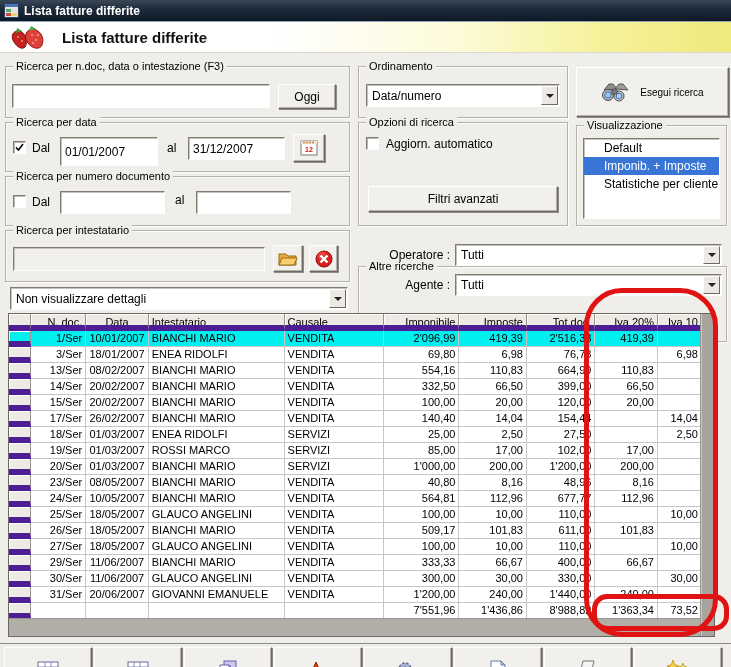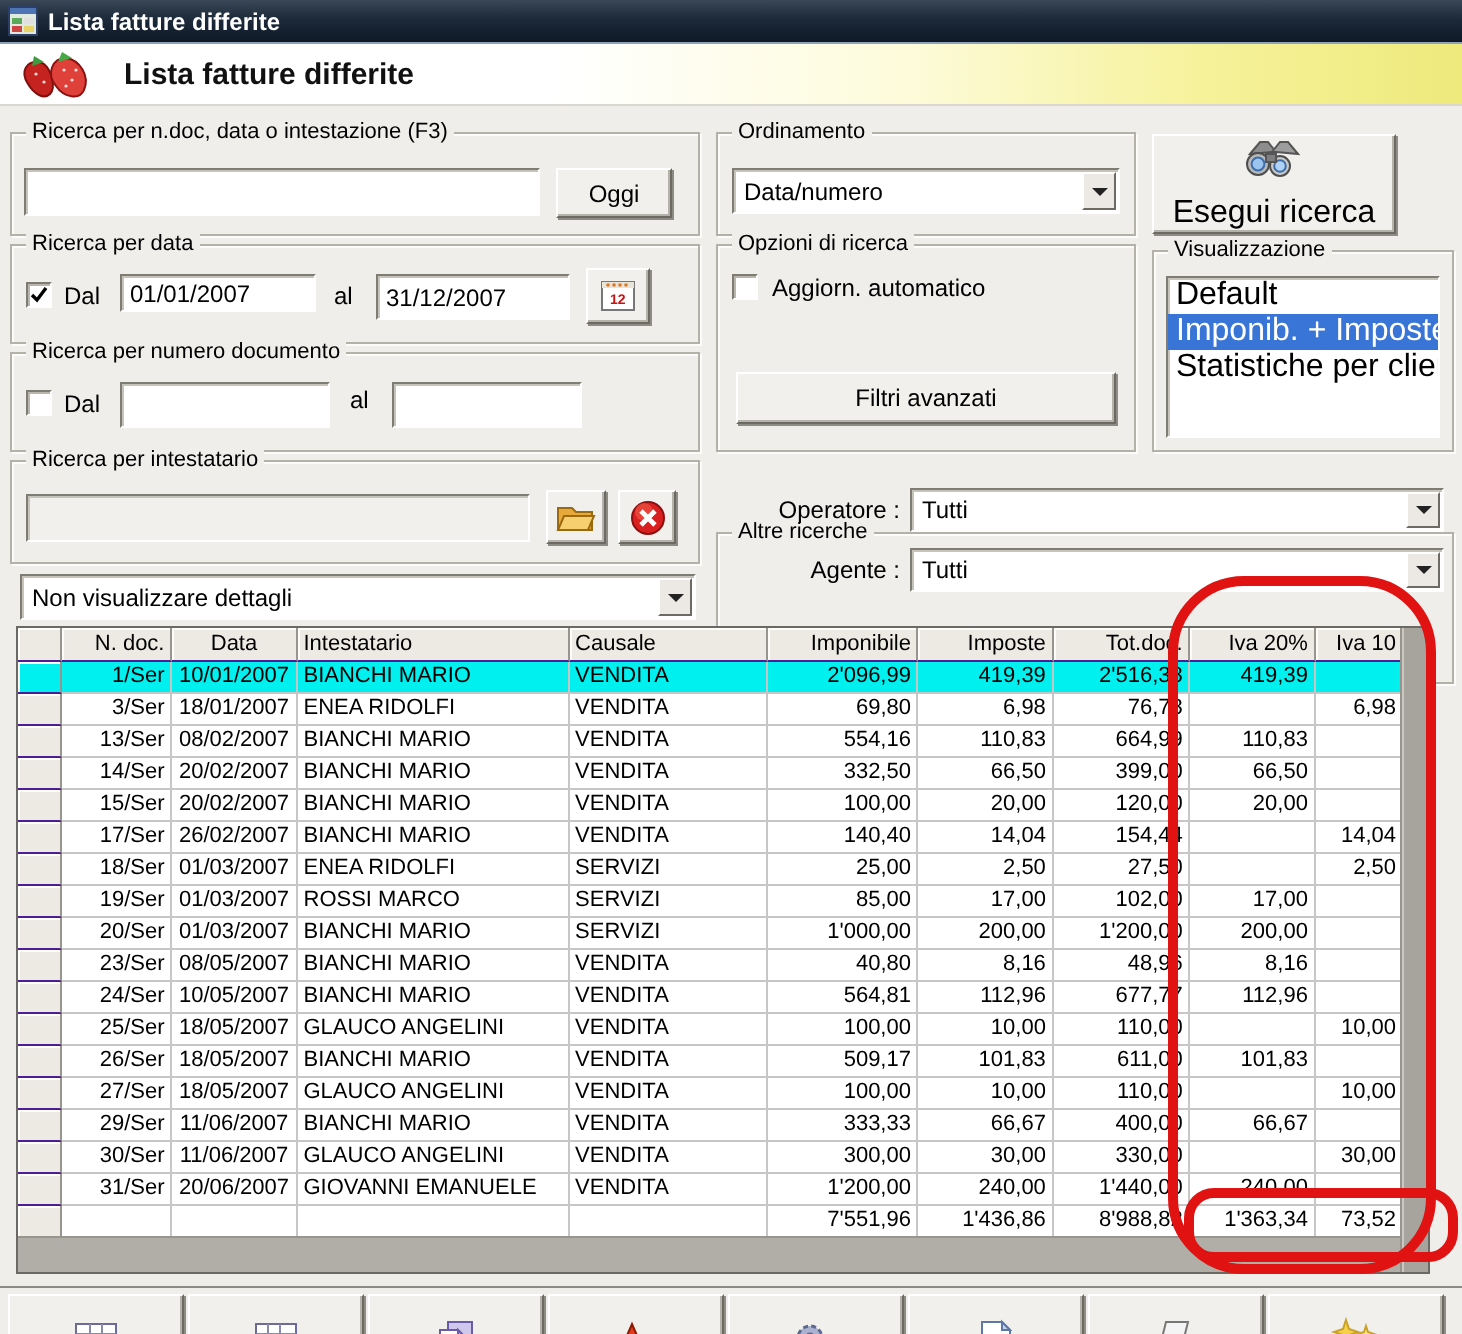--- a/index.html
+++ b/index.html
@@ -49,31 +49,31 @@
     border-right:4px solid transparent; border-top:4px solid #222; }
   .cb { position:absolute; width:13px; height:13px; background:#fff;
     border:1px solid; border-color:#7f7c74 #ffffff #ffffff #7f7c74;
     box-shadow:inset 1px 1px 0 #b9b6ae; display:flex; align-items:center; justify-content:center; }
   .lbl { position:absolute; white-space:nowrap; font-size:12px; }
 
   
   .listbox { position:absolute; background:#fff;
     border:1px solid; border-color:#7f7c74 #ffffff #ffffff #7f7c74;
     box-shadow:inset 1px 1px 0 #c6c3bb; overflow:hidden; }
-  .listbox .li { height:18px; line-height:18px; padding-left:4px; font-size:16px; white-space:nowrap; }
+  .listbox .li { height:18px; line-height:18px; padding-left:20px; font-size:12px; white-space:nowrap; }
   .listbox .li.sel { background:#3875d7; color:#ffffff; }
 
   
   .grid { position:absolute; left:8px; top:313px; width:707px; height:324px;
     border:1px solid #6b6963; background:#fff; }
   .trow { display:flex; height:16px; }
   .trow.hdr { height:17px; }
   .cell { height:100%; line-height:15px; overflow:hidden; white-space:nowrap;
     border-right:1px solid #c6c6c6; border-bottom:1px solid #c6c6c6; background:#fff; }
-  .hcell, .selcell { background:#eceae3; border-right:1px solid #98958e; border-bottom:1px solid #4c1d95;
+  .hcell, .selcell { background:#eceae3; border-right:1px solid #98958e; border-bottom:6px solid #4c1d95;
     box-shadow:inset 1px 1px 0 #fdfdfb; line-height:16px; }
   .c-sel { width:22px; } .c0 { width:57px; } .c1 { width:64px; } .c2 { width:139px; }
   .c3 { width:102px; } .c4 { width:77px; } .c5 { width:69px; } .c6 { width:70px; }
   .c7 { width:64px; } .c8 { width:44px; border-right:none; }
   .a-l { text-align:left; padding-left:3px; }
   .a-r { text-align:right; padding-right:3px; }
   .a-c { text-align:center; }
   .trow.selrow .cell { background:#00f0f0; }
   .vscroll { position:absolute; right:0; top:0; width:14px; height:322px;
     background:#cbc8c1; border-left:1px solid #98958e; }
@@ -88,21 +88,21 @@
 
   
   .toolbar { position:absolute; left:0px; top:643px; width:731px; height:24px;
     border-top:1px solid #8e8b84; background:#f0eeeb; display:flex; gap:2px; padding:3px 0 0 4px;
     overflow:hidden; }
   .tbtn { width:88px; height:60px; background:#f2f0ed; flex:0 0 auto;
     border:1px solid; border-color:#ffffff #6d6a64 #6d6a64 #ffffff;
     box-shadow:inset -1px -1px 0 #b5b2ab, 1px 1px 0 #8e8b84;
     display:flex; justify-content:center; padding-top:10px; }
 
-  .eseguibtn { position:absolute; left:576px; top:67px; width:122px; height:50px; gap:9px; font-size:16px;flex-direction:column; }
+  .eseguibtn { position:absolute; left:576px; top:67px; width:153px; height:50px; gap:9px; font-size:10px; }
 </style>
 </head>
 <body>
 
 <div id="app">
 
   <div class="titlebar">
     <svg class="ticon" width="15" height="15" viewBox="0 0 15 15">
       <rect x="0.5" y="0.5" width="14" height="14" fill="#dfe9df" stroke="#2c3e66"></rect>
       <rect x="1" y="1" width="13" height="3" fill="#4d74b5"></rect>
@@ -140,21 +140,21 @@
 
   <div class="grp" style="left:5px;top:122px;width:345px;height:50px;">
     <span class="glabel">Ricerca per data</span>
   </div>
   <div class="cb" style="left:13px;top:141px;">
     <svg width="9" height="9" viewBox="0 0 9 9">
       <polyline points="1,4.5 3.5,7 8,1" stroke="#000" fill="none" stroke-width="1.7"></polyline>
       </svg>
   </div>
   <span class="lbl" style="left:32px;top:141px;">Dal</span>
-  <input class="tin" style="left: 60px; top: 137px; width: 98px; height: 19px;" value="01/01/2007">
+  <input class="tin" style="left: 60px; top: 137px; width: 98px; height: 29px;" value="01/01/2007">
   <span class="lbl" style="left:167px;top:141px;">al</span>
   <input class="tin" style="left: 188px; top: 137px; width: 97px; height: 23px;" value="31/12/2007">
   <div class="btn" style="left:293px;top:134px;width:32px;height:28px;">
     <svg width="19" height="18" viewBox="0 0 19 18">
       <rect x="1" y="2" width="16" height="14" fill="#fff" stroke="#777"></rect>
       <rect x="1" y="2" width="16" height="3" fill="#e8e4da"></rect>
       <circle cx="4" cy="3.5" r="0.9" fill="#e07820"></circle>
         <circle cx="7" cy="3.5" r="0.9" fill="#e07820"></circle>
       <circle cx="10" cy="3.5" r="0.9" fill="#e07820"></circle>
         <circle cx="13" cy="3.5" r="0.9" fill="#e07820"></circle>

